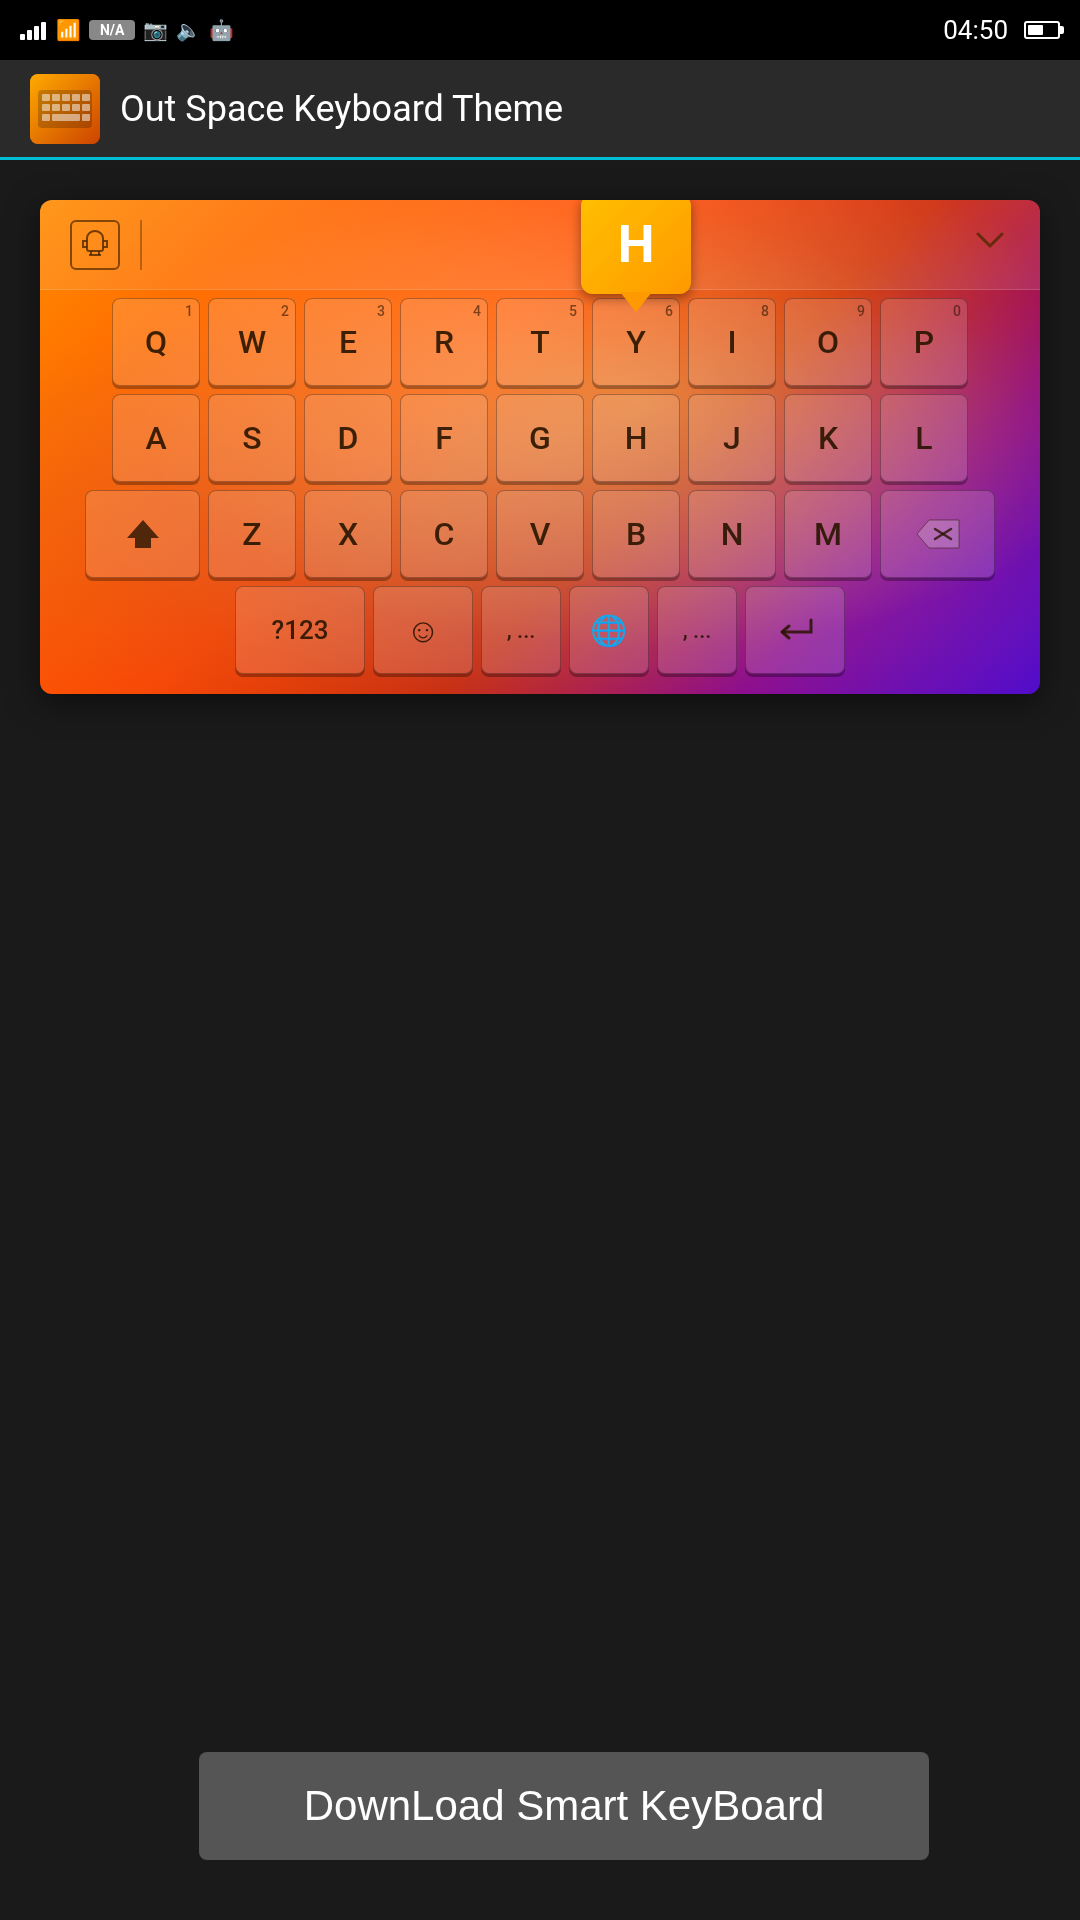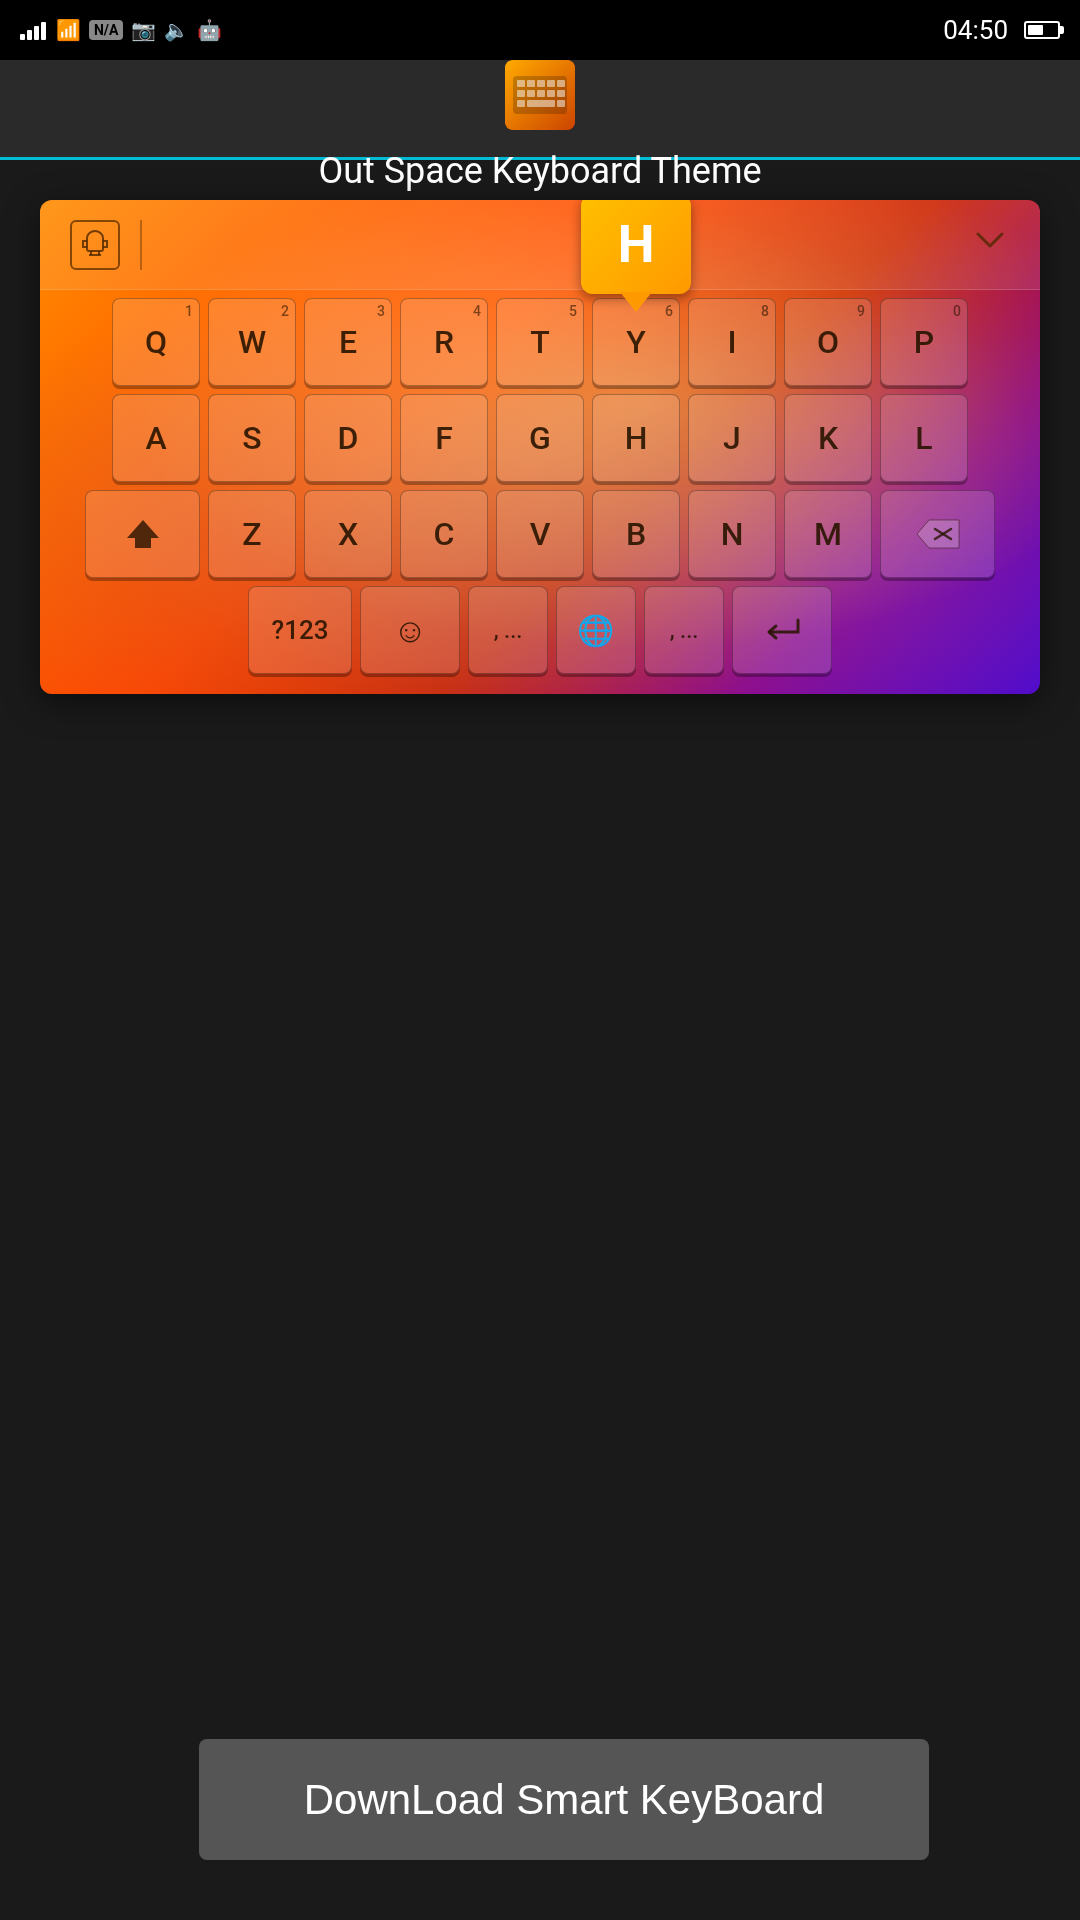--- a/index.html
+++ b/index.html
@@ -105,24 +105,23 @@
       border-radius: 1px;
     }
 
     
     .app-header {
       width: 100%;
       height: 100px;
       background: #2a2a2a;
       display: flex;
       align-items: center;
-      padding: 0 39px;
+      padding: 0 30px;
       gap: 20px;
       border-bottom: 3px solid #00bcd4;
-      flex-direction: column;
     }
 
     .app-icon {
       width: 70px;
       height: 70px;
       border-radius: 8px;
       overflow: hidden;
       flex-shrink: 0;
       background: linear-gradient(135deg, #f90 0%, #ff6600 50%, #cc3300 100%);
       display: flex;
@@ -283,21 +282,21 @@
 
     
     .key-backspace {
       width: 115px;
       height: 88px;
       font-size: 28px;
     }
 
     
     .key-numbers {
-      width: 104px;
+      width: 130px;
       height: 88px;
       font-size: 24px;
     }
 
     .key-emoji {
       width: 100px;
       height: 88px;
       font-size: 30px;
     }
 
@@ -332,43 +331,43 @@
     }
 
     .chevron-down {
       color: rgba(40,20,0,0.8);
       font-size: 36px;
     }
 
     
     .download-btn {
       width: 730px;
-      height: 121px;
+      height: 108px;
       background: #555;
       border: none;
       border-radius: 8px;
       display: flex;
       align-items: center;
       justify-content: center;
       cursor: pointer;
       margin-left: 48px;
     }
 
     .download-btn-text {
       color: #fff;
       font-size: 42px;
       font-weight: 400;
     }
 
     
     .na-badge {
       background: #888;
-      color: #000000;
+      color: #ffffff;
       font-size: 14px;
-      padding: 2px 5px;
+      padding: 2px 11px;
       border-radius: 4px;
       font-weight: bold;
     }
   </style>
 </head>
 <body>
 
 <div class="status-bar">
   <div class="status-left">
     <div class="signal-bars">

